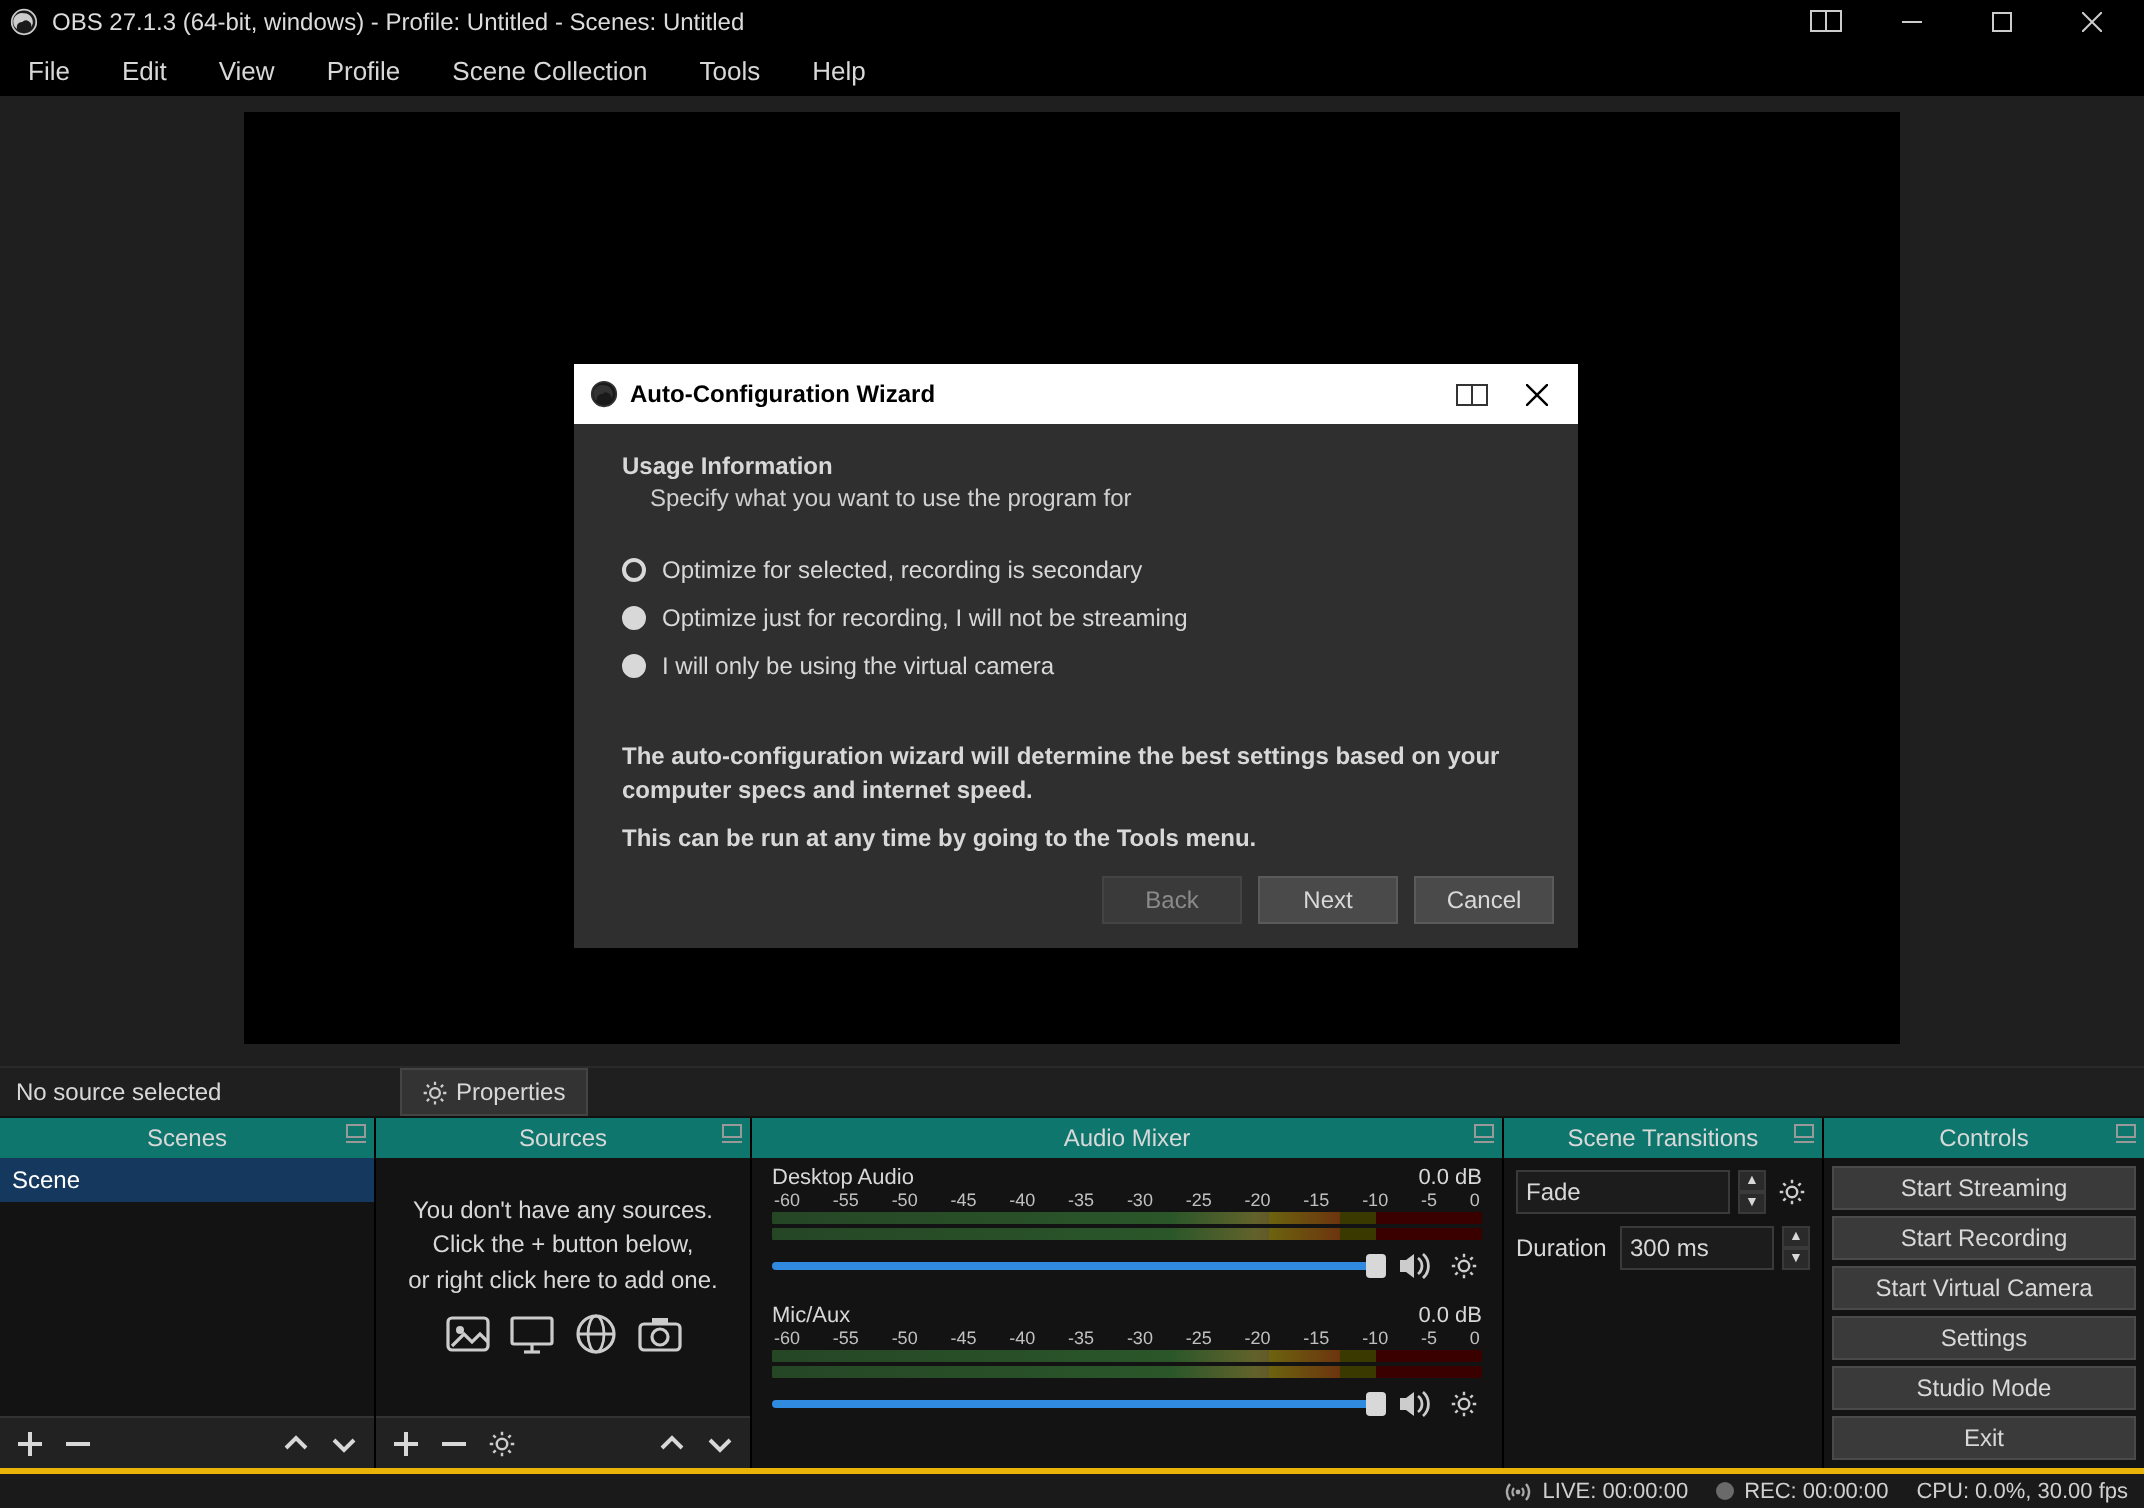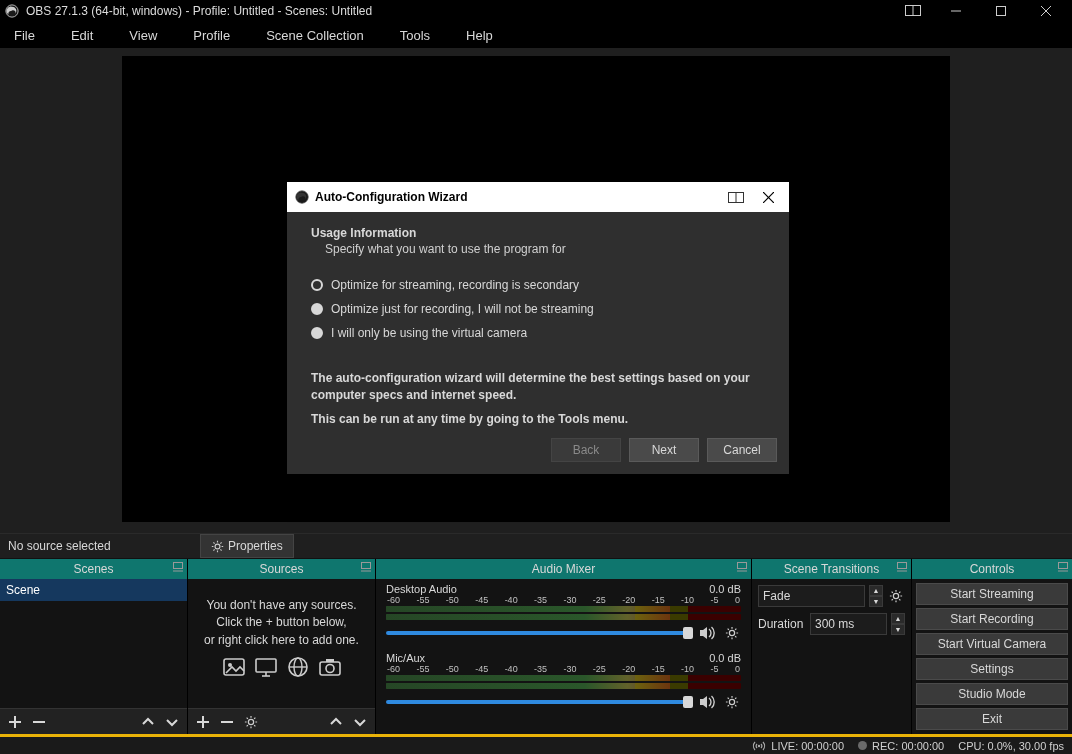--- a/index.html
+++ b/index.html
@@ -9,21 +9,21 @@
 
 .titlebar { height:22px; background:#000; display:flex; align-items:center; padding:0 4px; color:#dcdcdc; font-size:12px; }
 .titlebar .app-icon { width:16px; height:16px; margin-right:6px; display:flex; align-items:center; justify-content:center; }
 .titlebar .title-text { flex:1; white-space:nowrap; overflow:hidden; }
 .titlebar .tb-icons { display:flex; align-items:center; gap:0; }
 .titlebar .tb-btn { width:45px; height:22px; display:flex; align-items:center; justify-content:center; }
 .titlebar .tb-btn svg { stroke:#d8d8d8; }
 .titlebar .studio-icon { width:18px; margin-right:10px; }
 
 
-.menubar { height:26px; background:#000; display:flex; align-items:center; padding:0 4px; gap:16px; color:#d8d8d8; font-size:13px; }
+.menubar { height:26px; background:#000; display:flex; align-items:center; padding:0 4px; gap:6px; color:#d8d8d8; font-size:13px; }
 .menubar .menu-item { padding:4px 10px; }
 
 
 .preview-area { flex:1; background:#1f1f1f; display:flex; align-items:flex-start; justify-content:center; padding:8px 0 0 0; }
 .preview { width:828px; height:466px; background:#000; border:1px solid #000; }
 
 
 .context-row { height:26px; background:#1f1f1f; display:flex; align-items:center; border-top:1px solid #2a2a2a; border-bottom:1px solid #111; }
 .context-row .no-source { padding:0 8px; flex:0 0 200px; }
 .context-row .props-btn { background:#333; height:24px; padding:0 10px; display:flex; align-items:center; gap:4px; border:1px solid #444; }
@@ -494,21 +494,21 @@
           <line x1="10" y1="0" x2="0" y2="10" stroke="#000" stroke-width="1.1"></line>
         </svg>
       </span>
   </div>
   <div class="modal-body">
     <div class="modal-heading">Usage Information</div>
     <div class="modal-sub">Specify what you want to use the program for</div>
 
     <div class="radio-row">
       <span class="radio checked"></span>
-      <span>Optimize for streaming, recording is secondary</span>
+      <span>Optimize for selected, recording is secondary</span>
     </div>
     <div class="radio-row">
       <span class="radio filled"></span>
       <span>Optimize just for recording, I will not be streaming</span>
     </div>
     <div class="radio-row">
       <span class="radio filled"></span>
       <span>I will only be using the virtual camera</span>
     </div>
 

